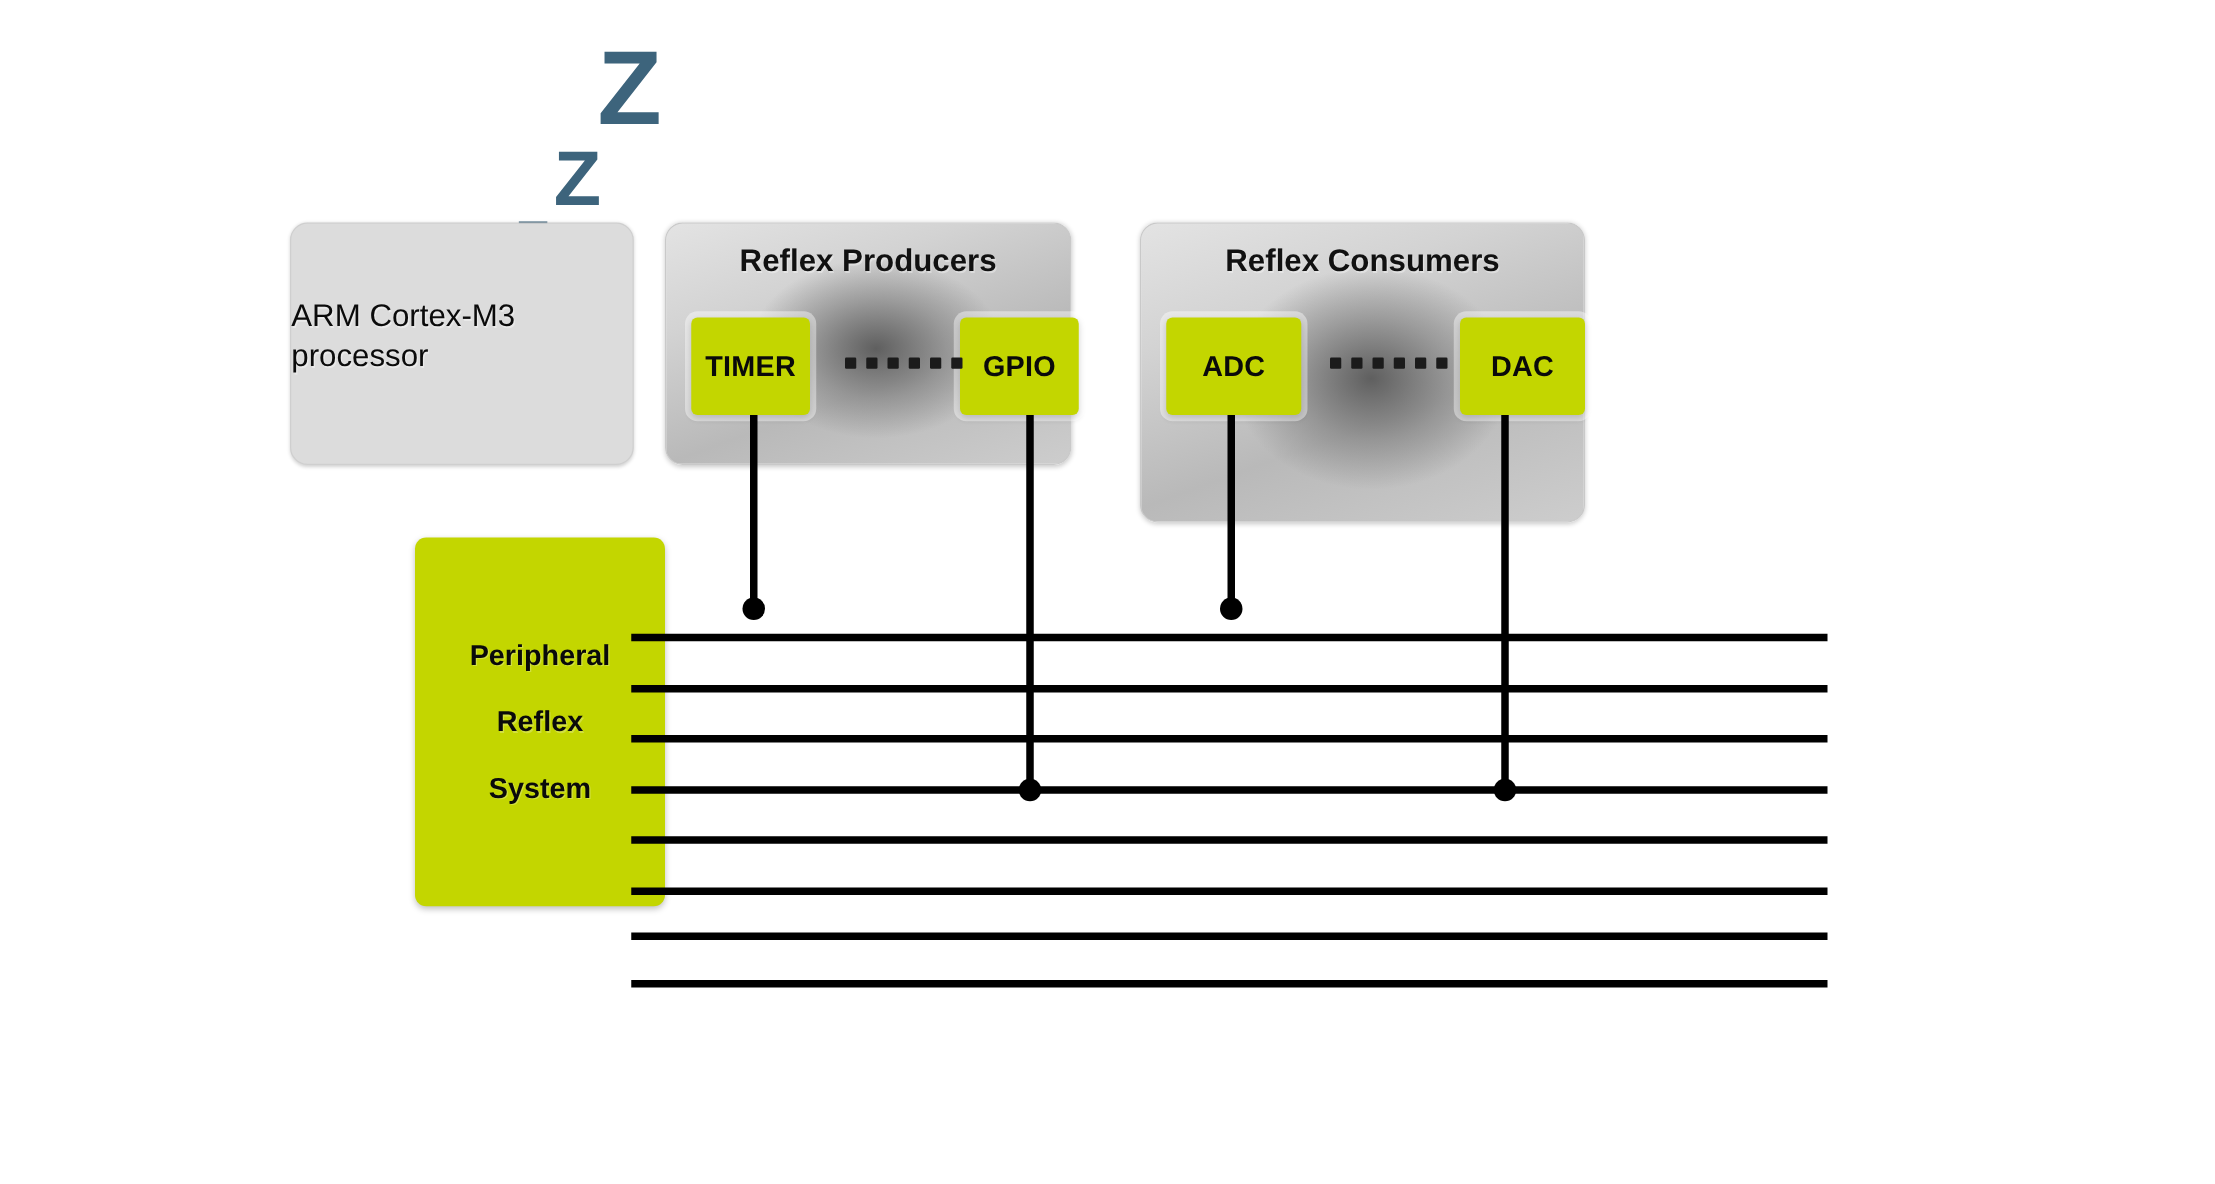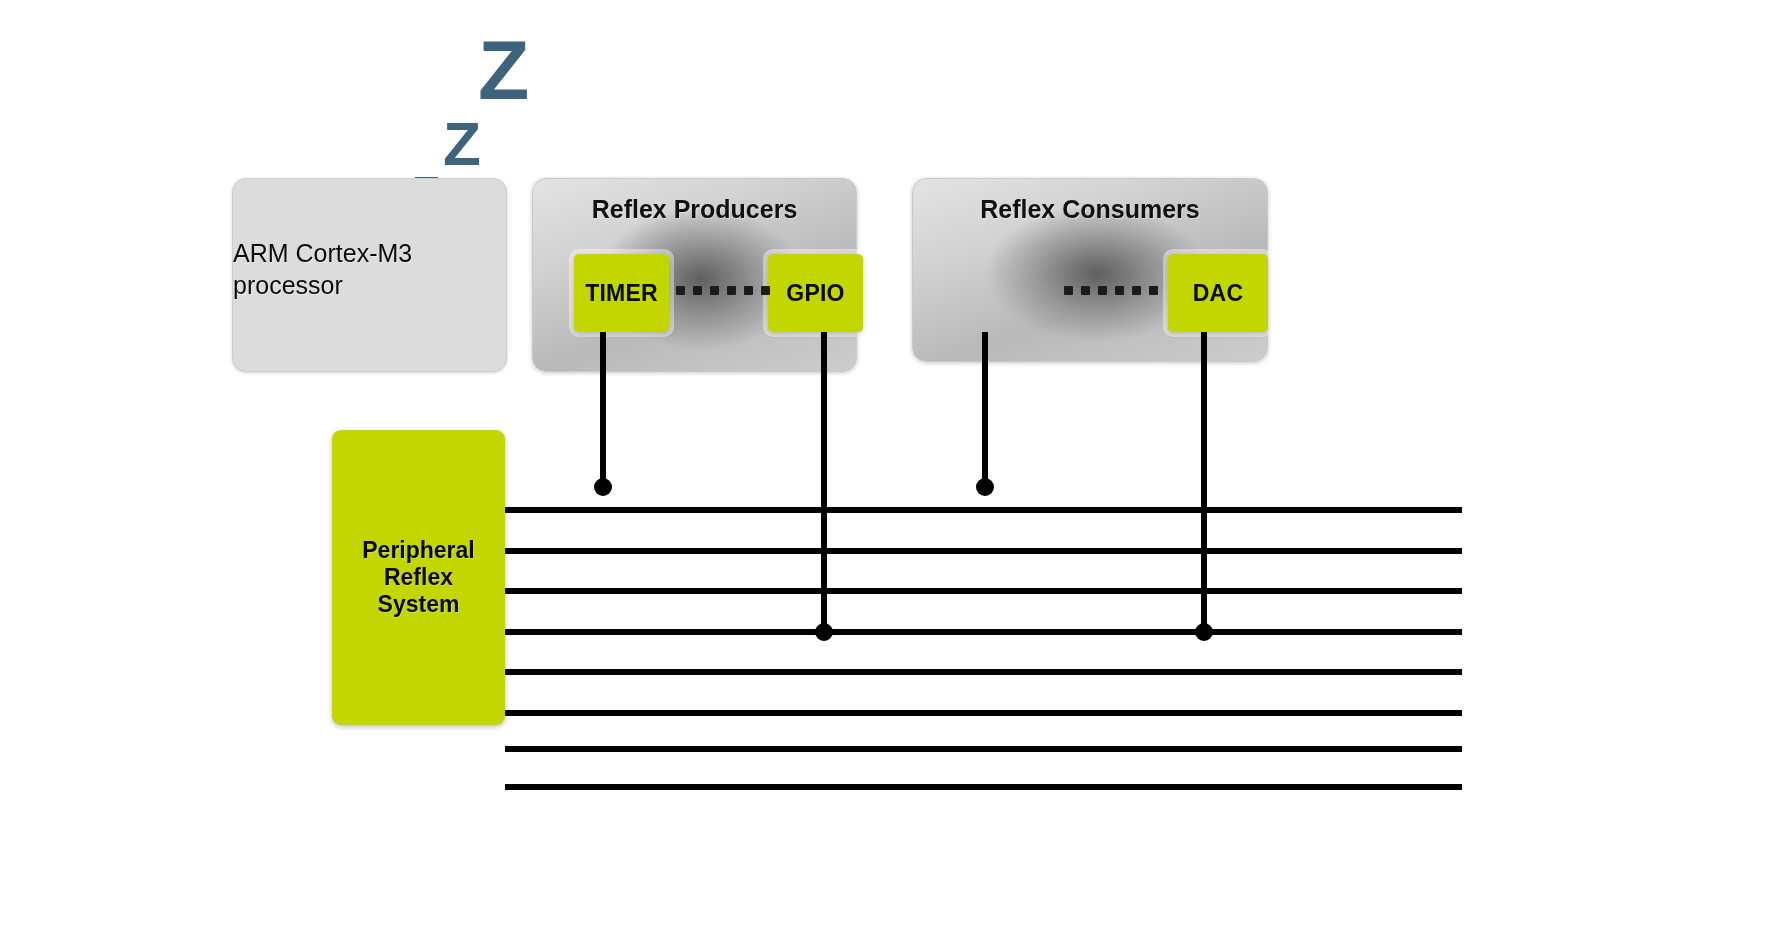--- a/index.html
+++ b/index.html
@@ -21,53 +21,53 @@
      box-shadow:0 1px 3px rgba(0,0,0,.18);}
   .panel-grad{
      background:
        radial-gradient(ellipse 46% 55% at 52% 52%, rgba(90,90,90,.95) 0%, rgba(120,120,120,.55) 38%, rgba(160,160,160,0) 68%),
        linear-gradient(160deg,#e3e3e3 0%,#d3d3d3 28%,#b9b9b9 62%,#cdcdcd 100%);
      border:1px solid #c9c9c9;
      box-shadow:0 1px 4px rgba(0,0,0,.22);}
 
   #cpu-panel{left:232px;top:178px;width:275px;height:194px;}
   #producers-panel{left:532px;top:178px;width:325px;height:194px;}
-  #consumers-panel{left:912px;top:178px;width:356px;height:184px;}
+  #consumers-panel{left:912px;top:178px;width:356px;height:240px;}
 
   .panel-title{position:absolute;left:0;right:0;top:16px;text-align:center;
      font-size:25px;font-weight:bold;color:#111;
      text-shadow:1px 1px 0 rgba(255,255,255,.35);}
 
   .cpu-label{position:absolute;left:0;right:0;top:58px;text-align:left;
      font-size:25px;font-weight:normal;color:#0b0b0b;line-height:1.28;
      text-shadow:1px 1px 0 rgba(255,255,255,.4);}
   .cpu-label span{display:block;}
 
   
   .lime{position:absolute;background:#c3d600;border-radius:5px;
      box-shadow:0 0 0 5px rgba(255,255,255,.42), 0 2px 5px rgba(0,0,0,.30);
      display:flex;align-items:center;justify-content:center;
      font-size:23px;font-weight:bold;color:#0a0a0a;letter-spacing:.2px;}
-  #blk-timer{left:553px;top:254px;width:95px;height:78px;margin-left:21px;}
+  #blk-timer{left:553px;top:254px;width:95px;height:78px;}
   #blk-gpio {left:768px;top:254px;width:95px;height:78px;}
   #blk-adc  {left:933px;top:254px;width:108px;height:78px;}
   #blk-dac  {left:1148px;top:254px;width:100px;height:78px;margin-left:20px;}
 
   
   .dots{position:absolute;top:286px;display:flex;gap:8px;align-items:center;}
   .dots i{display:block;width:9px;height:9px;background:#1b1b1b;border-radius:1px;}
   #dots-prod{left:676px;}
   #dots-cons{left:1064px;}
 
   
-  #prs-block{position:absolute;left:332px;top:430px;width:173px;height:295px;
+  #prs-block{position:absolute;left:332px;top:430px;width:200px;height:295px;
      background:#c3d600;border-radius:9px;
      box-shadow:0 2px 5px rgba(0,0,0,.25);
      display:flex;flex-direction:column;align-items:center;justify-content:center;
-     font-size:23px;font-weight:bold;color:#0a0a0a;}
+     gap:26px;font-size:23px;font-weight:bold;color:#0a0a0a;}
   #prs-block span{display:block;text-align:center;
      text-shadow:1px 1px 0 rgba(255,255,255,.25);}
 
   
   #wires{position:absolute;left:0;top:0;width:1772px;height:947px;}
 </style>
 </head>
 <body>
 
 <div id="stage">
@@ -93,20 +93,21 @@
       <i></i>
       <i></i>
       <i></i>
       <i></i>
       <i></i>
   </div>
 
   <div class="panel panel-grad" id="consumers-panel">
     <div class="panel-title">Reflex Consumers</div>
   </div>
+  <div class="lime" id="blk-adc">ADC</div>
   <div class="lime" id="blk-dac">DAC</div>
   <div class="dots" id="dots-cons">
     <i></i>
       <i></i>
       <i></i>
       <i></i>
       <i></i>
       <i></i>
   </div>
 

